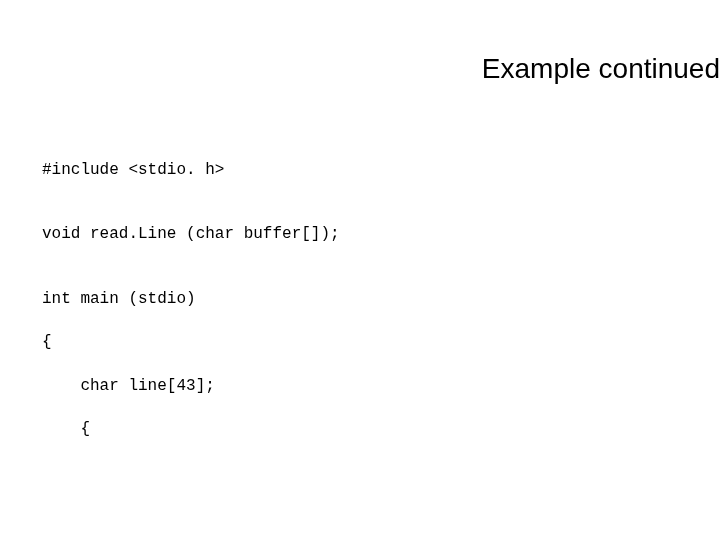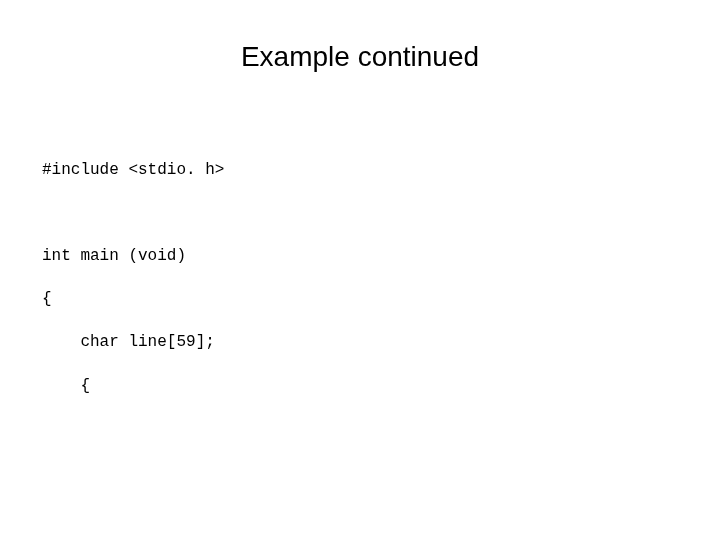--- a/index.html
+++ b/index.html
@@ -9,24 +9,24 @@
     }
     body {
       width: 720px;
       height: 540px;
       background: #ffffff;
       font-family: Arial, Helvetica, sans-serif;
       position: relative;
     }
     .title {
       position: absolute;
-      top: 41px;
+      top: 53px;
       left: 0;
       width: 100%;
-      text-align: center;
+      text-align: right;
       font-size: 28px;
       font-weight: normal;
       color: #000000;
     }
     .code-block {
       position: absolute;
       top: 138px;
       left: 42px;
       font-family: "Courier New", Courier, monospace;
       font-size: 16px;
@@ -39,23 +39,24 @@
     }
   </style>
 </head>
 <body>
 
 <h1 class="title">Example continued</h1>
 
 <div class="code-block">
 <span class="code-line">#include &lt;stdio. h&gt;</span>
 <span class="code-line"></span>
+<span class="code-line">void read.Line (char buffer[]);</span>
 <span class="code-line"></span>
-<span class="code-line">int main (void)</span>
+<span class="code-line">int main (stdio)</span>
 <span class="code-line">{</span>
-<span class="code-line">    char line[59];</span>
+<span class="code-line">    char line[43];</span>
 <span class="code-line">    {</span>
 
 
 
 
 
 </div>
 
 </body></html>

